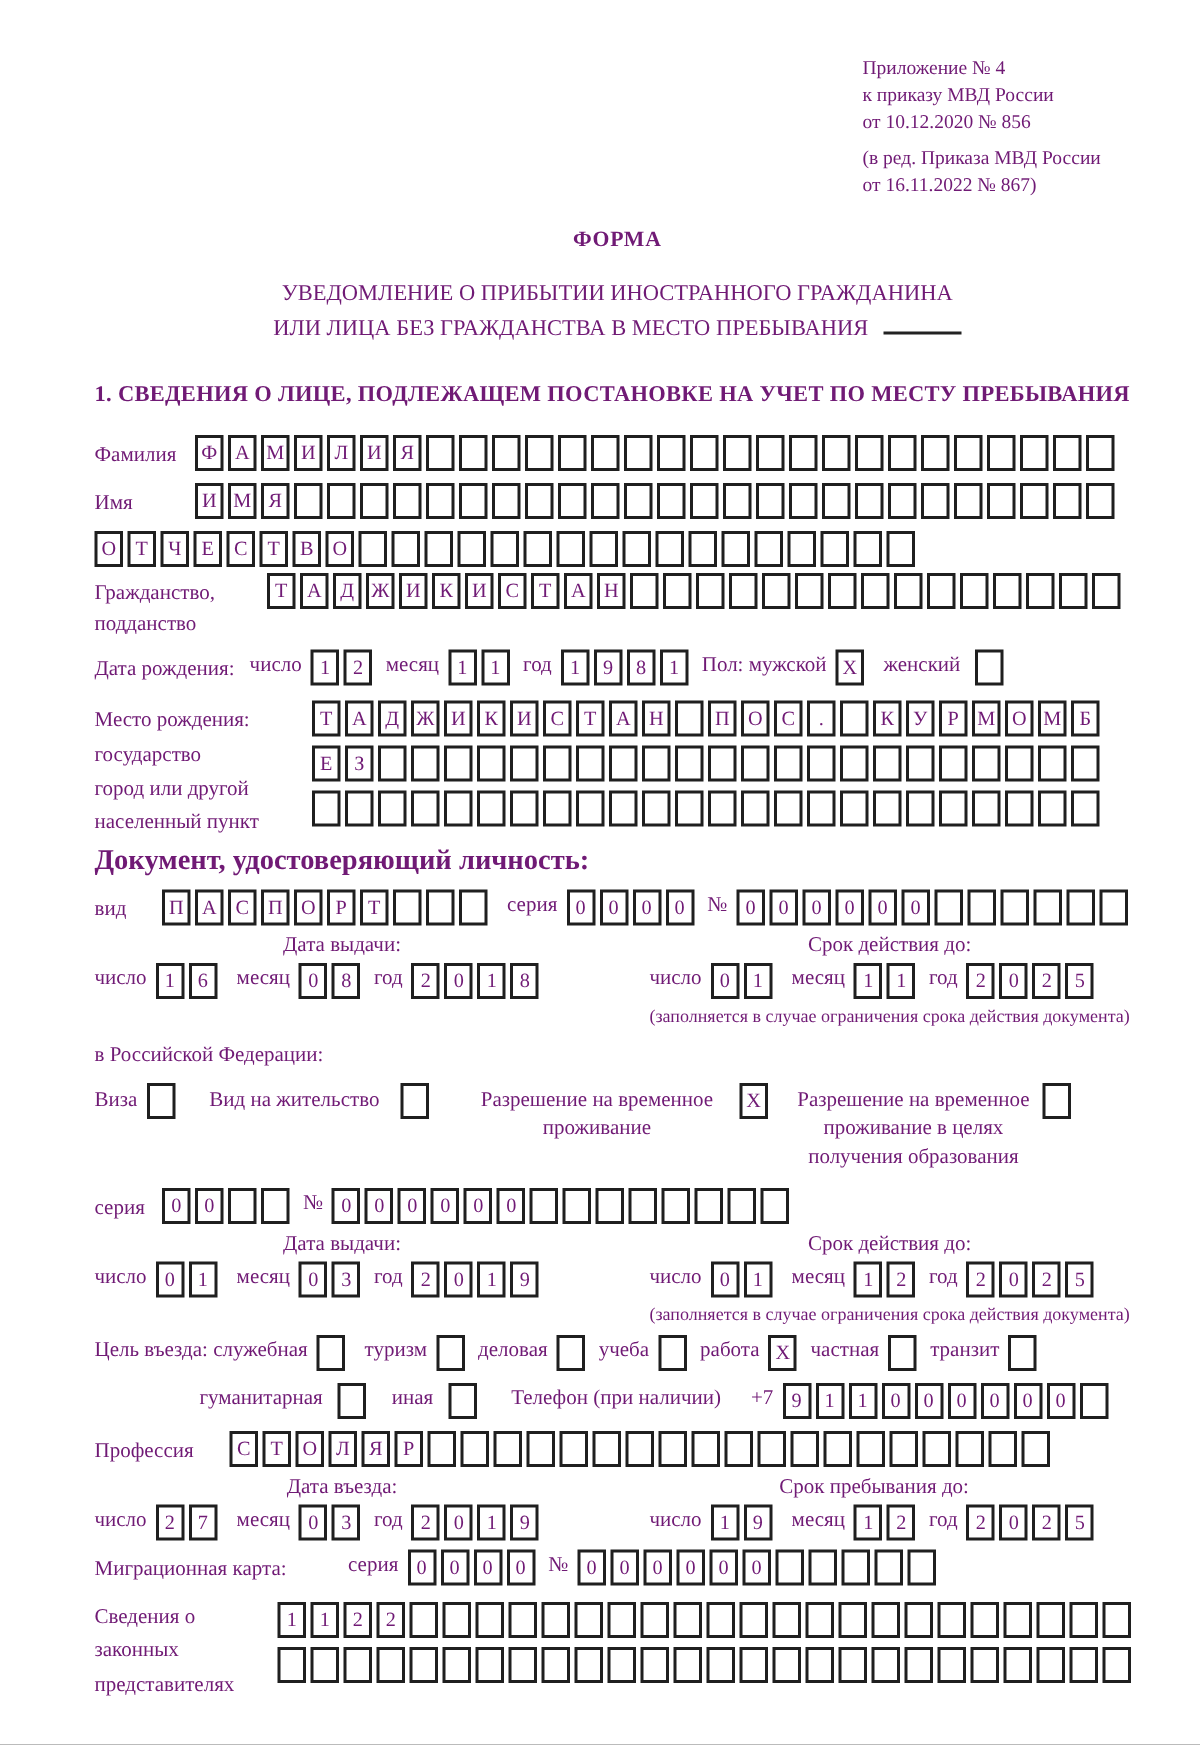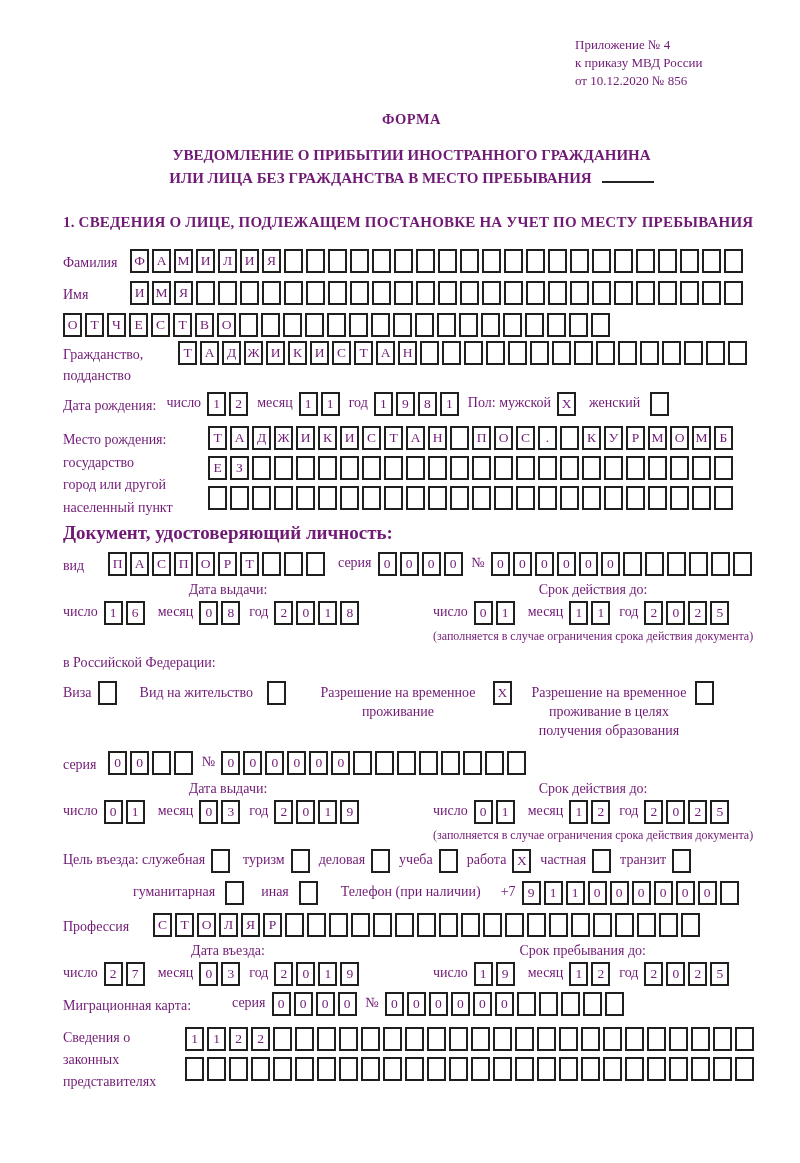--- a/index.html
+++ b/index.html
@@ -5,21 +5,21 @@
   html,body{margin:0;padding:0;background:#888;}
   .page{
     width:800px;height:1163px;background:#ffffff;box-sizing:border-box;
     padding:36px 40px 0 63px;
     font-family:"Liberation Serif","DejaVu Serif",serif;color:#701a75;
     position:relative;overflow:hidden;
   }
   .annex{width:185px;margin-left:auto;font-size:13px;line-height:1.4;}
   .annex .blk2{margin-top:5px;}
   .forma{font-weight:bold;font-size:14.5px;text-align:center;margin-top:20px;letter-spacing:.5px;}
-  .title{text-align:center;font-weight:bold;font-size:15px;line-height:1.55;margin-top:16px;}
+  .title{text-align:center;font-weight:normal;font-size:15px;line-height:1.55;margin-top:16px;}
   .blank-line{display:inline-block;width:52px;border-bottom:2px solid #222;height:12px;margin-left:10px;}
   .sect{font-weight:bold;font-size:15px;margin-top:24px;margin-bottom:18px;letter-spacing:.2px;white-space:nowrap;}
   .frow{display:flex;align-items:flex-start;margin-bottom:8px;}
   .flabel{font-size:14px;padding-top:3px;flex:0 0 auto;line-height:1.5;}
   .cells{display:flex;flex:0 0 auto;}
   .cell{
     width:19px;height:24px;box-sizing:border-box;border:2px solid #1f1f1f;margin-right:3px;
     display:inline-flex;align-items:center;justify-content:center;
     font-size:13.5px;background:#fff;flex:0 0 auto;
   }
@@ -40,20 +40,24 @@
 </style>
 </head>
 <body>
 
 <div class="page">
 
   <div class="annex">
     <div>Приложение № 4</div>
     <div>к приказу МВД России</div>
     <div>от 10.12.2020 № 856</div>
+    <div class="blk2">
+      <div>(в ред. Приказа МВД России</div>
+      <div>от 16.11.2022 № 867)</div>
+    </div>
   </div>
 
   <div class="forma">ФОРМА</div>
 
   <div class="title">
     <div>УВЕДОМЛЕНИЕ О ПРИБЫТИИ ИНОСТРАННОГО ГРАЖДАНИНА</div>
     <div>
       <span>ИЛИ ЛИЦА БЕЗ ГРАЖДАНСТВА В МЕСТО ПРЕБЫВАНИЯ</span><span class="blank-line"></span>
     </div>
   </div>

